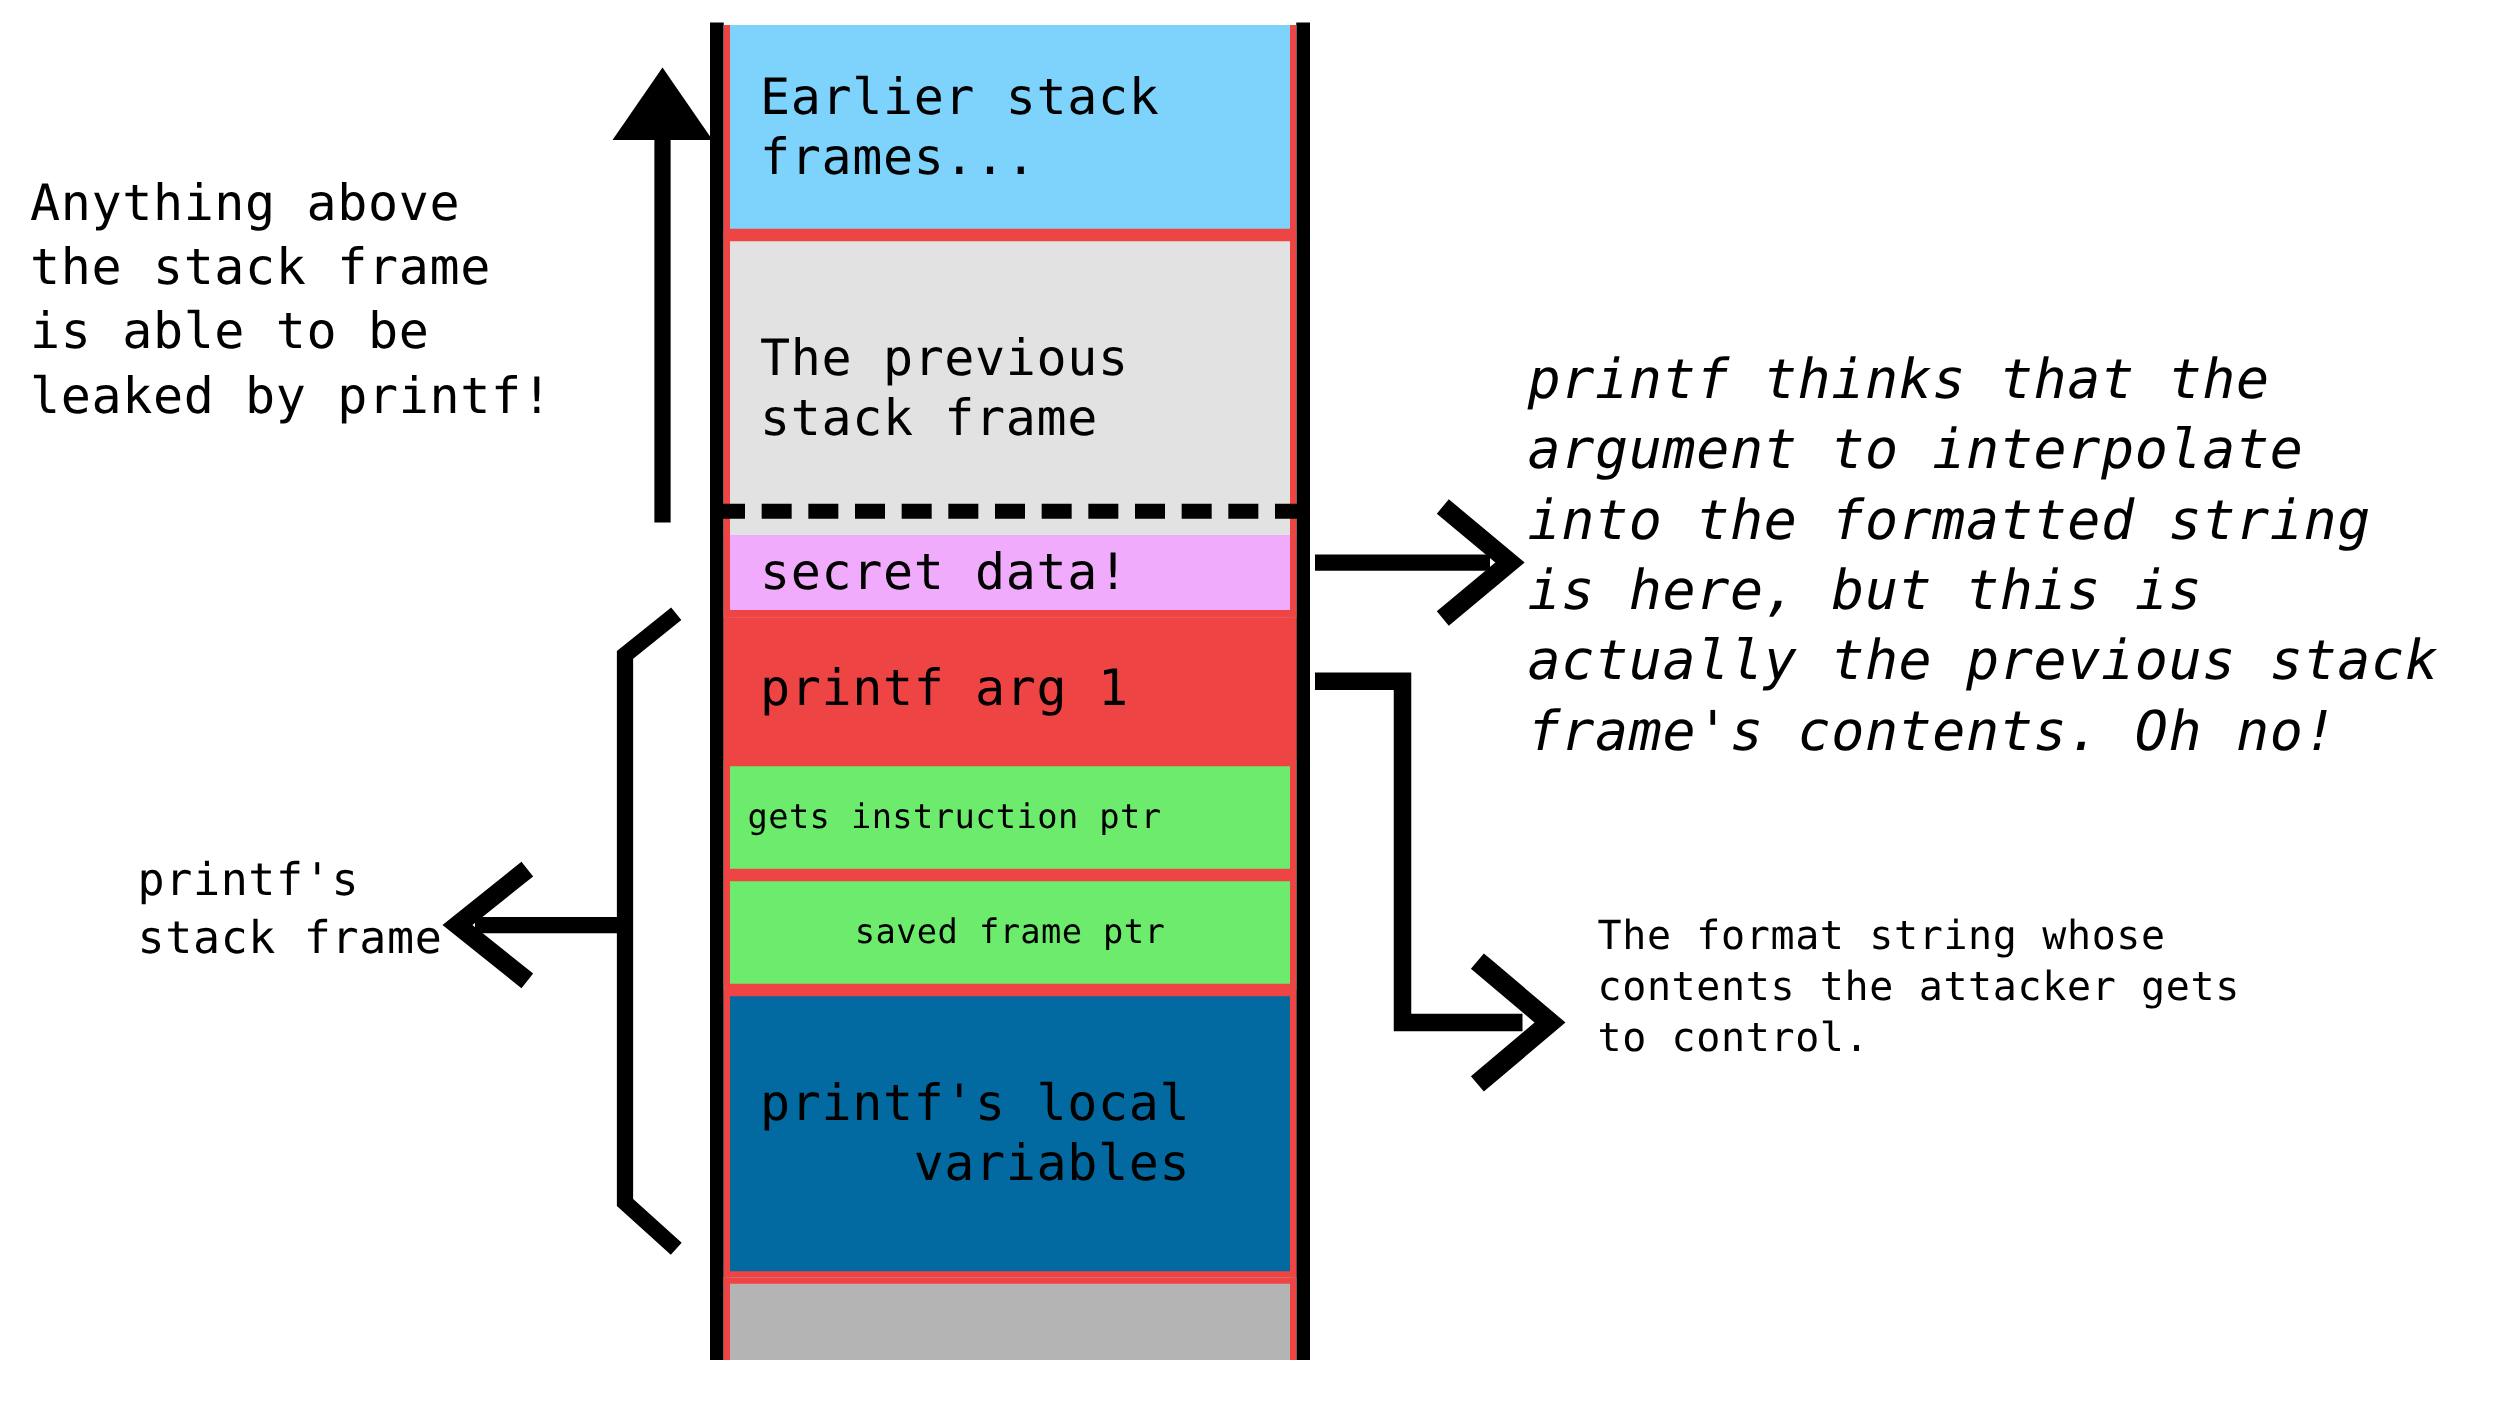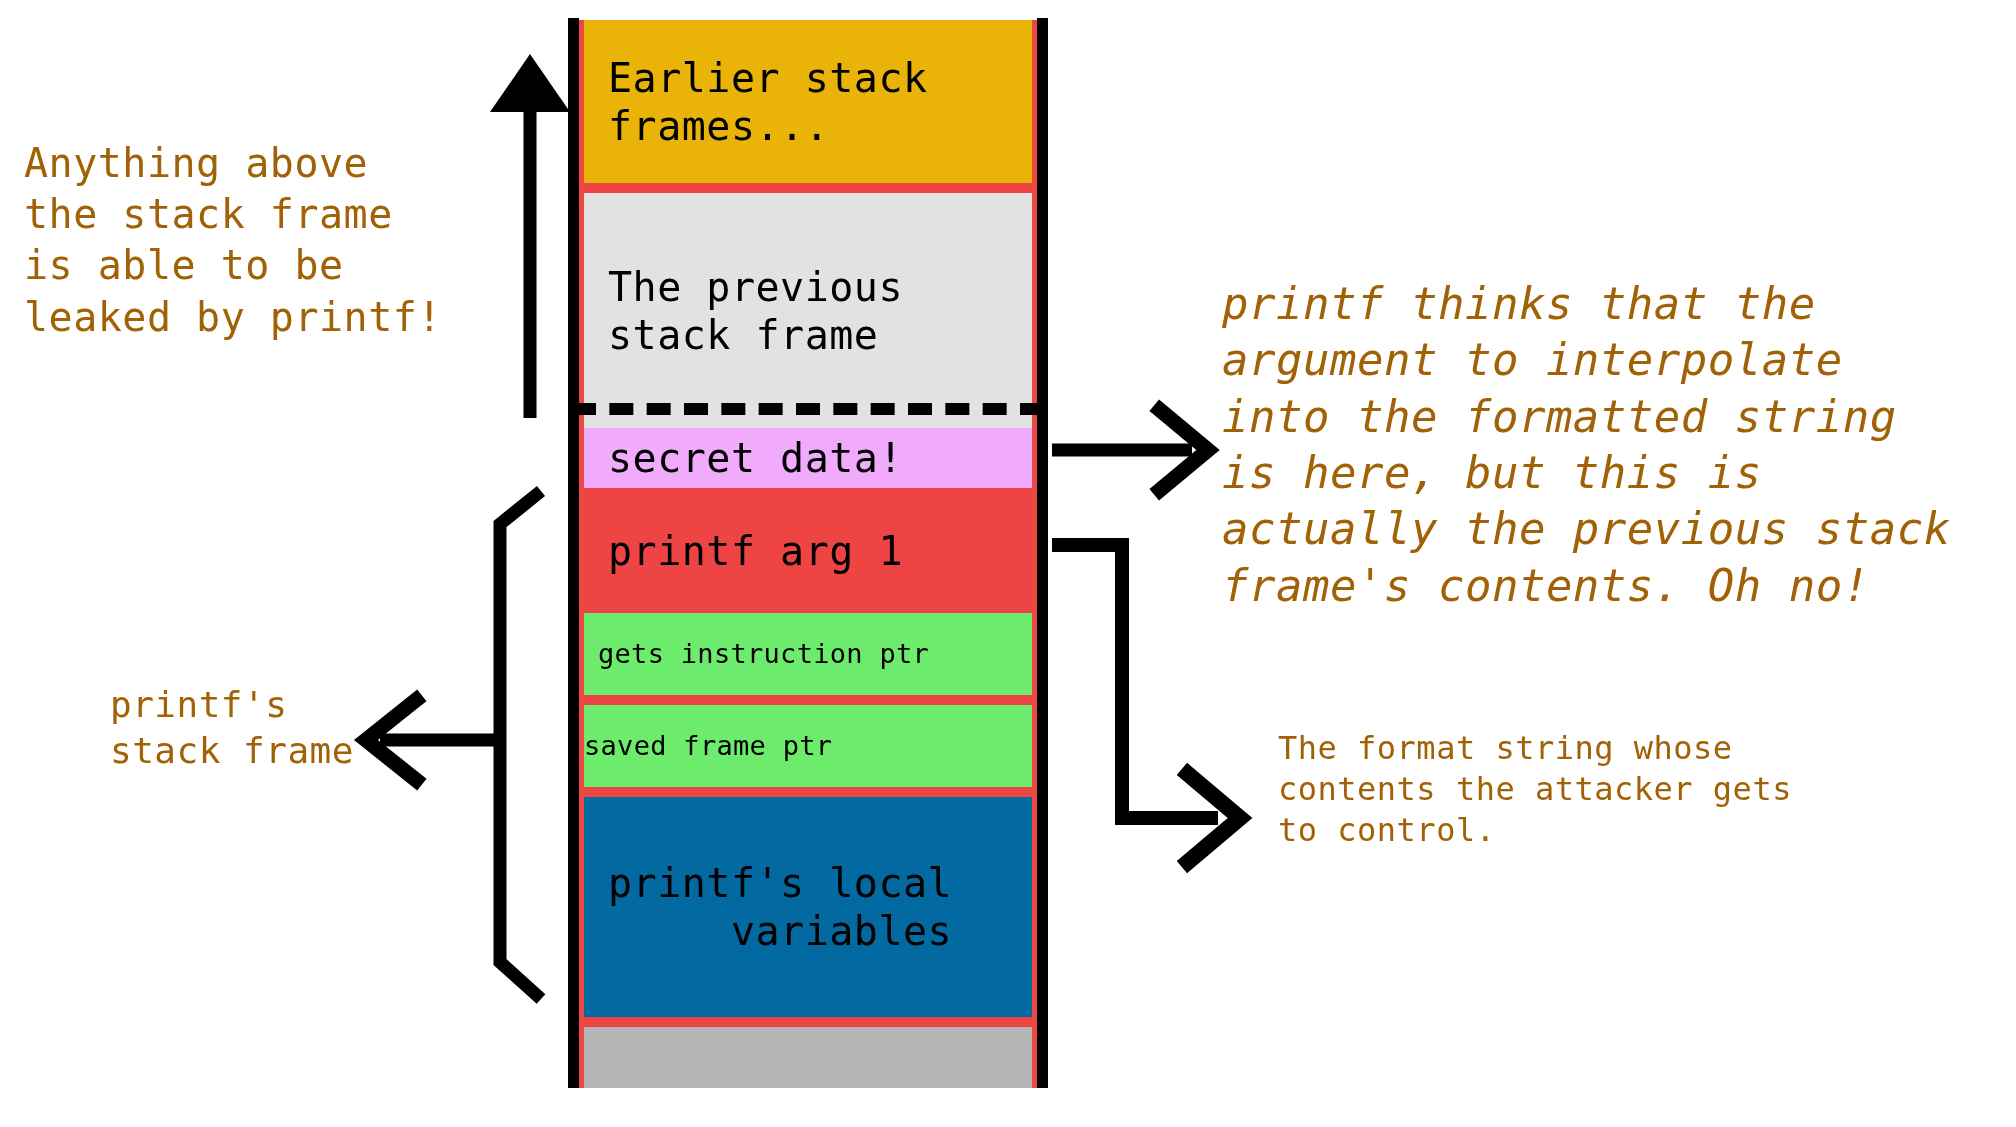--- a/index.html
+++ b/index.html
@@ -16,21 +16,21 @@
     font-family: "DejaVu Sans Mono", "Liberation Mono", monospace;
     color: #000000;
     overflow: hidden;
   }
 
   
   .note {
     position: absolute;
     white-space: pre;
     line-height: 1.28;
-    color: #a16207;
+    color: #000000;
   }
   .note-left {
     left: 24px;
     top: 138px;
     font-size: 40px;
     letter-spacing: 0.5px;
   }
   .note-right-top {
     left: 1222px;
     top: 276px;
@@ -88,20 +88,21 @@
     font-size: 40px;
     letter-spacing: 0.5px;
   }
   .cell-inner.small {
     font-size: 27px;
     padding-left: 14px;
     letter-spacing: 0.3px;
   }
   .cell-inner.centered {
     width: 100%;
+    text-align: center;
     padding-left: 0;
   }
 
   
   #cell-earlier   { top: 2px;   height: 168px; border-top: none;    border-bottom-width: 5px; }
   #cell-previous  { top: 170px; height: 240px; border-bottom: none; }
   #cell-secret    { top: 410px; height: 66px;  border-top: none;  border-bottom-width: 6px; }
   #cell-arg1      { top: 476px; height: 114px; }
   #cell-savedip   { top: 590px; height: 92px;  }
   #cell-savedfp   { top: 682px; height: 92px;  }
@@ -154,21 +155,21 @@
 
   <div class="note note-right-bottom">The format string whose
 contents the attacker gets
 to control.</div>
 
   <div id="stack">
 
     <div class="rail rail-left"></div>
     <div class="rail rail-right"></div>
 
-    <div class="cell bg-gray" id="cell-earlier" style="background: #eab308;">
+    <div class="cell bg-gray" id="cell-earlier" style="background: #7dd3fc;">
       <div class="cell-inner">Earlier stack
 frames...</div>
     </div>
 
     <div class="cell bg-lightgray" id="cell-previous" style="background: rgb(226, 226, 226);">
       <div class="cell-inner">The previous
 stack frame</div>
     </div>
 
     <div class="cell bg-yellow" id="cell-secret" style="background: #f0abfc;">

